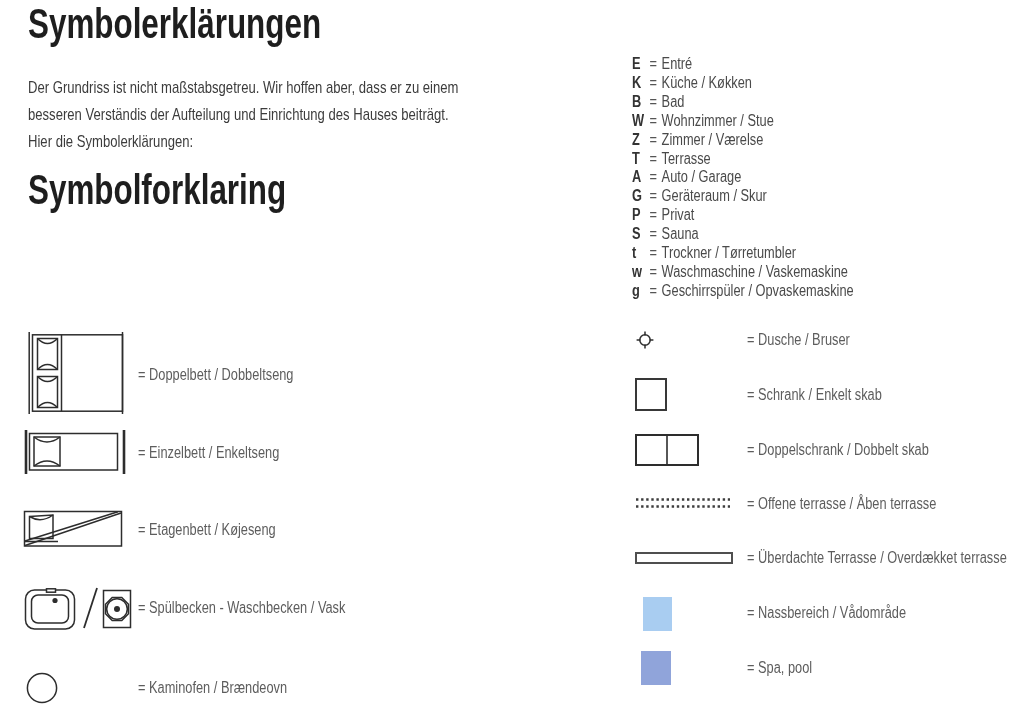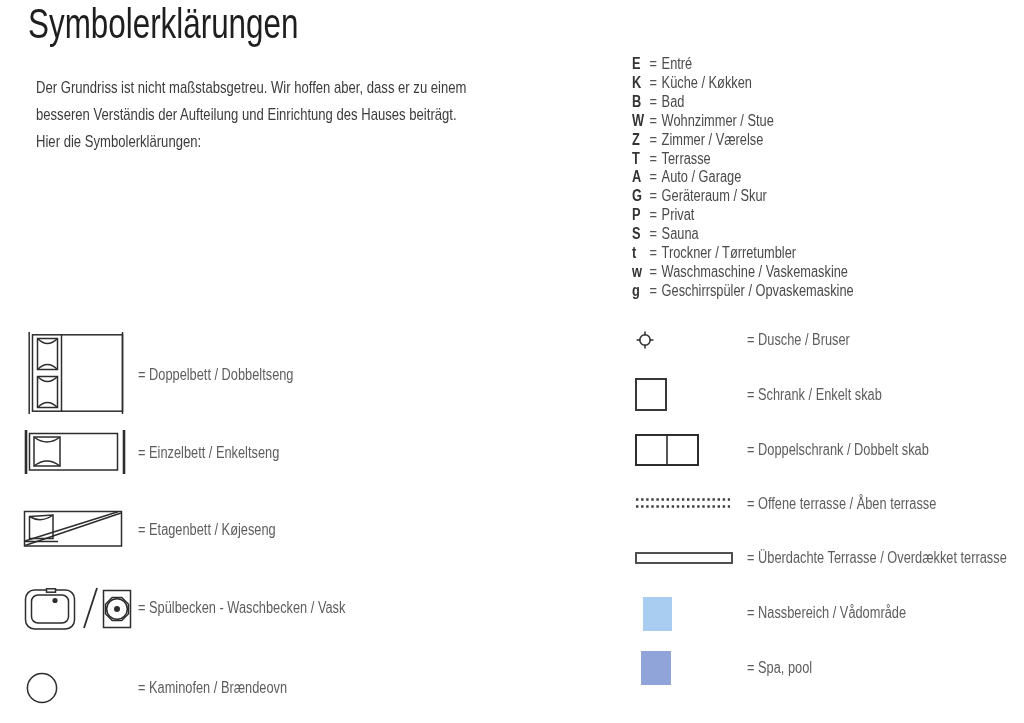--- a/index.html
+++ b/index.html
@@ -3,26 +3,26 @@
 <meta charset="utf-8">
 <style>
   html,body { margin:0; padding:0; background:#fff; }
   .page {
     position:relative; width:1024px; height:723px; background:#ffffff;
     font-family:"Liberation Sans", sans-serif; color:#222; overflow:hidden;
   }
   .cond { display:inline-block; transform-origin:0 0; white-space:pre-line; }
 
   .title { position:absolute; margin:0; font-size:43px; line-height:46px;
-           font-weight:400; color:#1e1e1e; white-space:nowrap; }
+           font-weight:700; color:#1e1e1e; white-space:nowrap; }
   .title .cond { transform:scaleX(0.73); }
   .title-de { left:28px; top:0px; }
   .title-da { left:28px; top:166px; }
 
-  .intro { position:absolute; font-size:17px; line-height:27px; color:#3c3c3c; white-space:nowrap;margin-left:8px; }
+  .intro { position:absolute; font-size:17px; line-height:27px; color:#3c3c3c; white-space:nowrap; }
   .intro .cond { transform:scaleX(0.77); }
   .intro-de { left:28px; top:57px; }
   .intro-da { left:28px; top:224px; }
 
   .codes { position:absolute; left:632px; top:55px; }
   .code-row { display:flex; align-items:center; height:18.85px; font-size:16px;
               white-space:nowrap; transform:scaleX(0.8); transform-origin:0 0; }
   .code-letter { width:22px; font-weight:700; color:#333; }
   .code-eq { width:15px; color:#555; }
   .code-label { color:#4a4a4a; }
@@ -39,20 +39,21 @@
 </head>
 <body>
 
 <div class="page">
 
   <h1 class="title title-de"><span class="cond">Symbolerklärungen</span></h1>
   <p class="intro intro-de"><span class="cond">Der Grundriss ist nicht maßstabsgetreu. Wir hoffen aber, dass er zu einem
 besseren Verständis der Aufteilung und Einrichtung des Hauses beiträgt.
 Hier die Symbolerklärungen:</span></p>
 
+  <h1 class="title title-da"><span class="cond">Symbolforklaring</span></h1>
 
   <div class="codes">
     <div class="code-row">
         <span class="code-letter">E</span>
         <span class="code-eq">=</span>
         <span class="code-label">Entré</span>
       </div>
     <div class="code-row">
         <span class="code-letter">K</span>
         <span class="code-eq">=</span>

